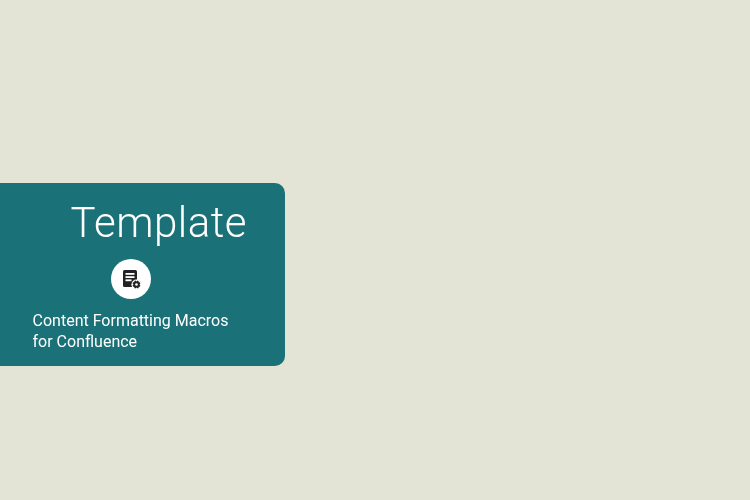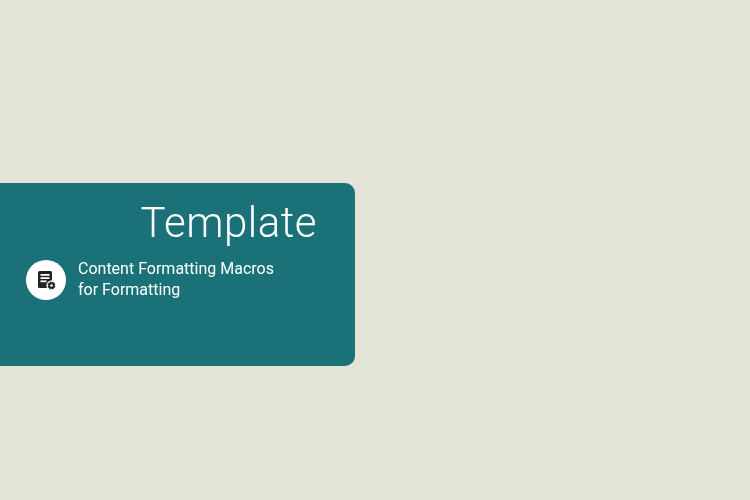--- a/index.html
+++ b/index.html
@@ -12,41 +12,42 @@
       height: 500px;
       background: #e3e3d6;
       font-family: -apple-system, BlinkMacSystemFont, "Segoe UI", Roboto, Helvetica, Arial, sans-serif;
       position: relative;
       overflow: hidden;
     }
     .card {
       position: absolute;
       left: 0;
       top: 183px;
-      width: 355px;
+      width: 285px;
       height: 183px;
       background: #1a7278;
       border-top-right-radius: 10px;
       border-bottom-right-radius: 10px;
-      padding: 18px 28px 18px 26px;
+      padding: 18px 28px 18px 4px;
     }
     .title {
       color: #ffffff;
       font-size: 42px;
       font-weight: 300;
       line-height: 1.05;
       text-align: right;
       margin-bottom: 14px;
       padding-right: 10px;
       letter-spacing: 0.5px;
     }
     .subtitle-row {
       display: flex;
       align-items: center;
       gap: 12px;
+      flex-direction: column;
     }
     .icon-circle {
       width: 40px;
       height: 40px;
       background: #ffffff;
       border-radius: 50%;
       display: flex;
       align-items: center;
       justify-content: center;
       flex-shrink: 0;
@@ -79,16 +80,16 @@
         <line x1="12.8" y1="17.5" x2="14.3" y2="17.5" stroke="#fff" stroke-width="1.2"></line>
         <line x1="20.7" y1="17.5" x2="22.2" y2="17.5" stroke="#fff" stroke-width="1.2"></line>
         <line x1="14.2" y1="14.2" x2="15.2" y2="15.2" stroke="#fff" stroke-width="1.2"></line>
         <line x1="19.8" y1="19.8" x2="20.8" y2="20.8" stroke="#fff" stroke-width="1.2"></line>
         <line x1="20.8" y1="14.2" x2="19.8" y2="15.2" stroke="#fff" stroke-width="1.2"></line>
         <line x1="15.2" y1="19.8" x2="14.2" y2="20.8" stroke="#fff" stroke-width="1.2"></line>
       </svg>
     </div>
     <div class="subtitle-text">
       <span>Content Formatting Macros</span><br>
-      <span>for Formatting</span>
+      <span>for Confluence</span>
     </div>
   </div>
 </div>
 
 </body></html>

